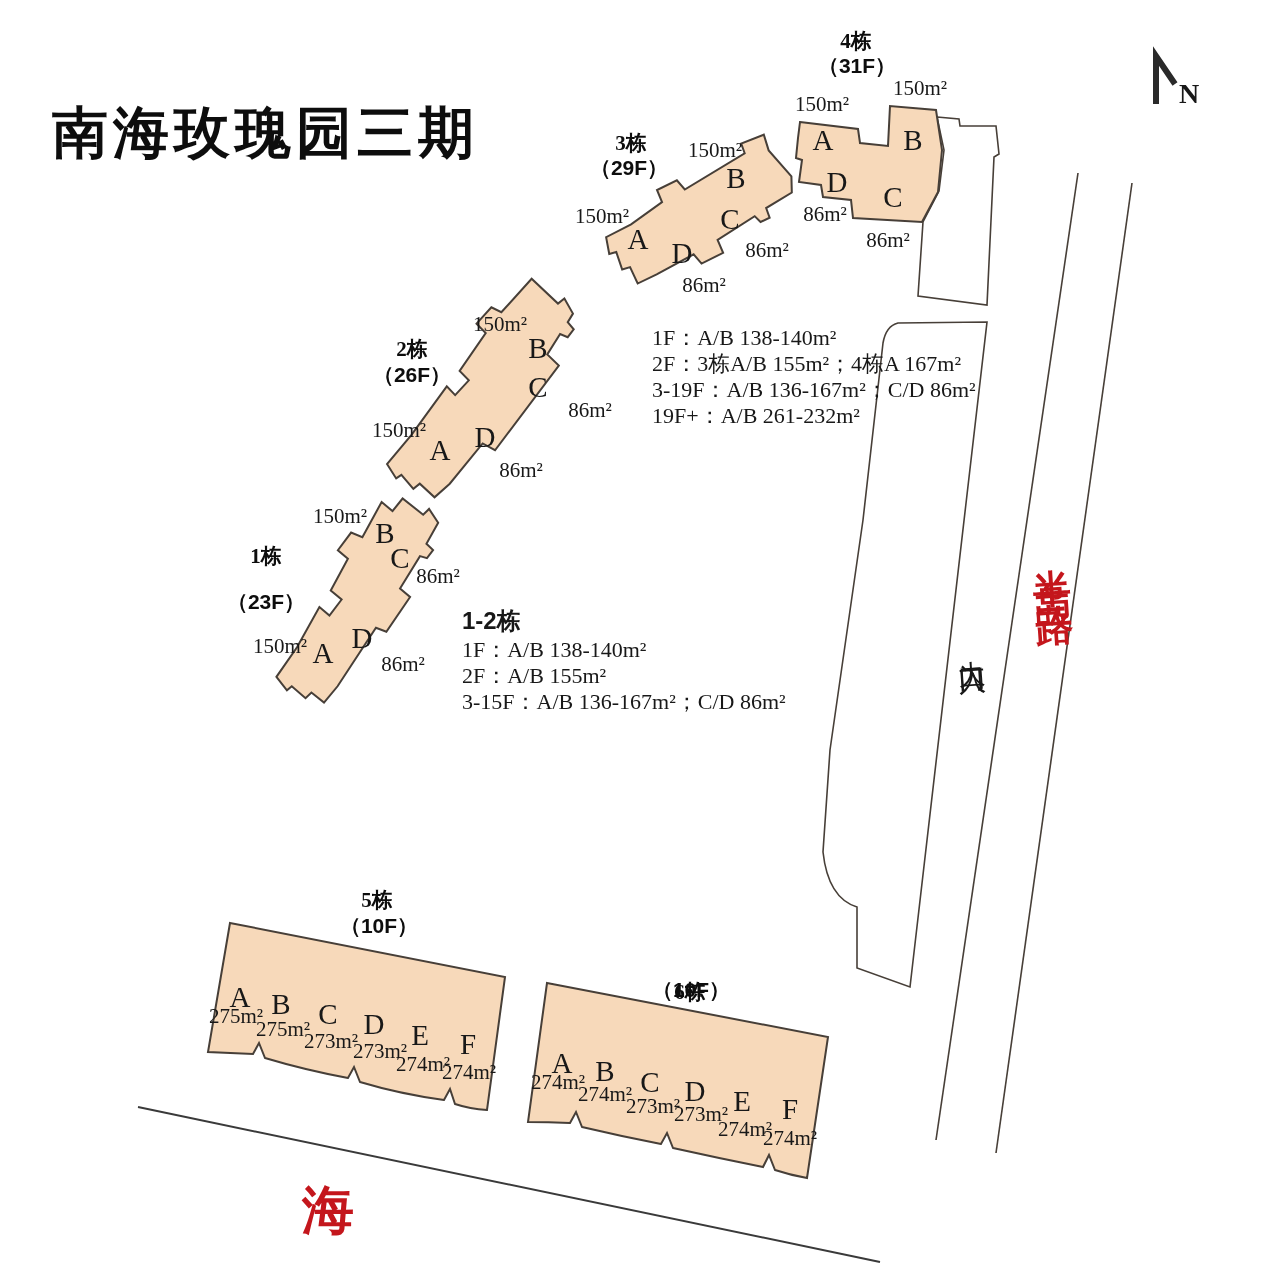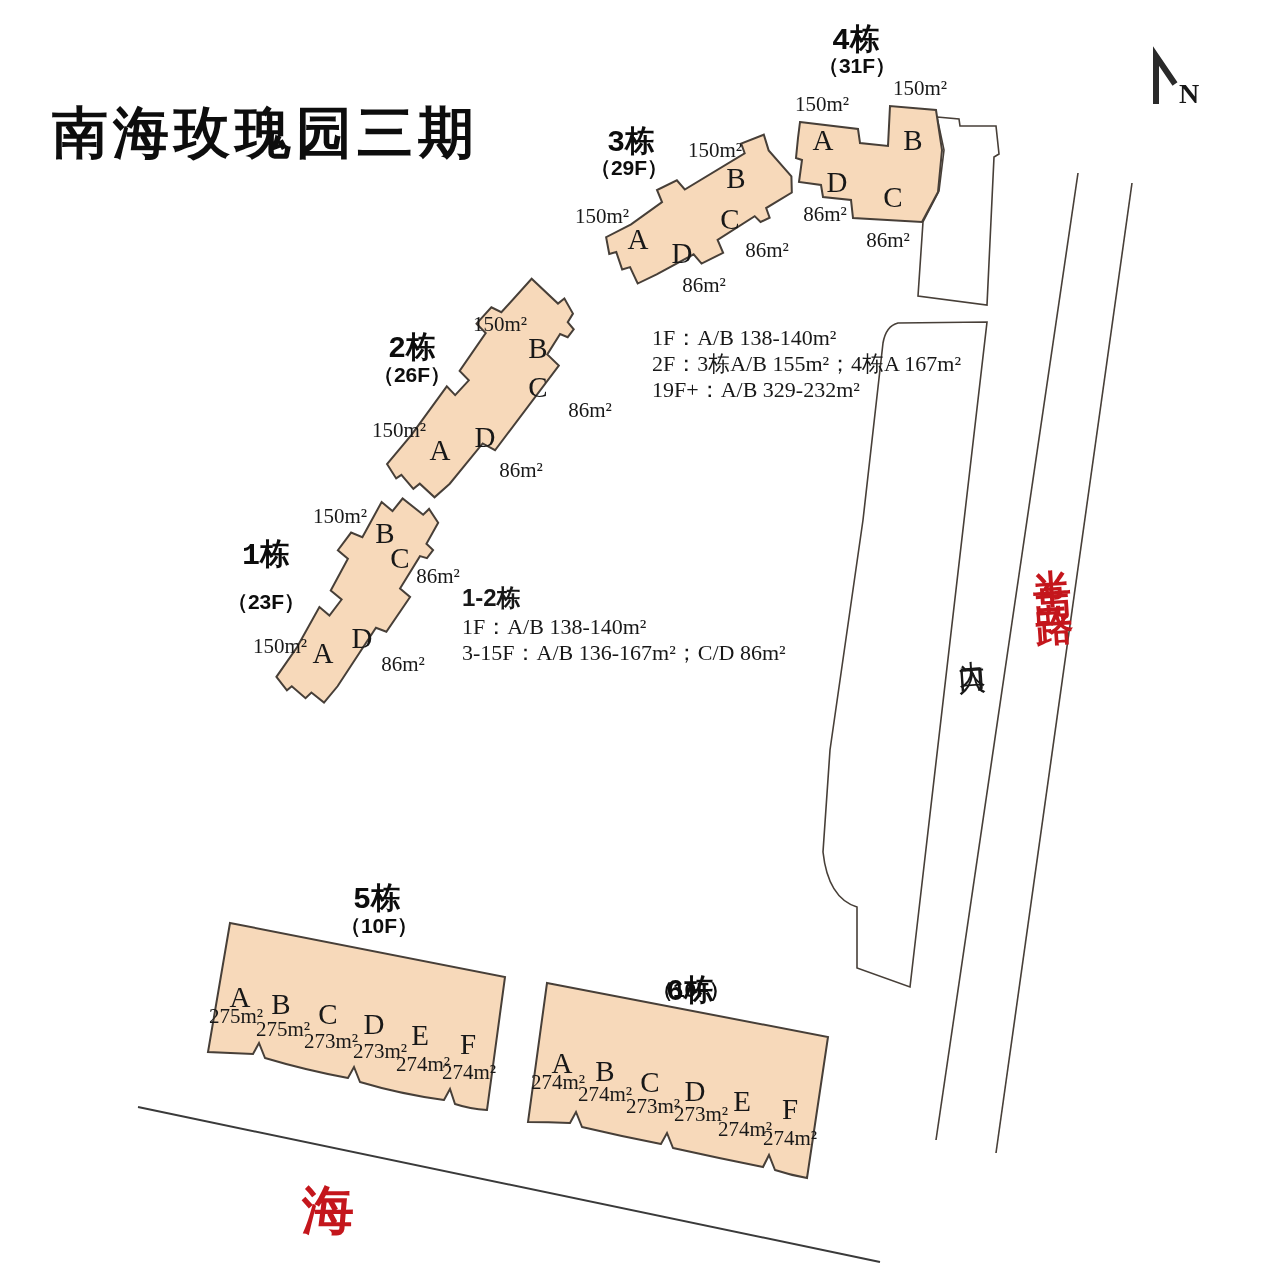--- a/index.html
+++ b/index.html
@@ -9,21 +9,21 @@
     overflow:hidden;
   }
   .stage{position:absolute;left:0;top:0;width:1280px;height:1267px;}
   svg.plan{position:absolute;left:0;top:0;}
   .lbl{position:absolute;transform:translate(-50%,-50%);white-space:nowrap;line-height:1;}
   .page-title{
     position:absolute;left:52px;top:96px;transform:none;
     font-family:"Liberation Sans","DejaVu Sans",sans-serif;
     font-weight:900;font-size:56px;letter-spacing:5px;color:#0d0d0d;
   }
-  .bname{font-family:Liberation Mono, monospace;font-weight:700;font-size:30px;color:#0d0d0d;}
+  .bname{font-family:Liberation Serif, serif;font-weight:700;font-size:21px;color:#0d0d0d;}
   .bfloor{font-family:"Liberation Sans","DejaVu Sans",sans-serif;font-weight:700;font-size:21px;color:#0d0d0d;text-align:center;}
   .ul{font-size:29px;}
   .ua{font-size:21px;}
   .info{position:absolute;font-size:22px;line-height:26px;white-space:nowrap;}
   .info .t{font-family:"Liberation Sans","DejaVu Sans",sans-serif;font-weight:700;font-size:24px;margin-bottom:3px;}
   .vtext{
     position:absolute;writing-mode:vertical-rl;text-orientation:upright;
     white-space:nowrap;line-height:1;
   }
   .road-name{
@@ -141,29 +141,31 @@
   <div class="lbl ua" style="left:605px;top:1094px">274m²</div>
   <div class="lbl ul" style="left:650px;top:1082px">C</div>
   <div class="lbl ua" style="left:653px;top:1106px">273m²</div>
   <div class="lbl ul" style="left:695px;top:1091px">D</div>
   <div class="lbl ua" style="left:701px;top:1114px">273m²</div>
   <div class="lbl ul" style="left:742px;top:1101px">E</div>
   <div class="lbl ua" style="left:745px;top:1129px">274m²</div>
   <div class="lbl ul" style="left:790px;top:1109px">F</div>
   <div class="lbl ua" style="left:790px;top:1138px">274m²</div>
 
-  <div class="info" style="left:462px;top:585px">
+  <div class="info" style="left:462px;top:608px">
     <div class="t">1-2栋</div>
     <div>1F：A/B 138-140m²</div>
+    <div>2F：A/B 155m²</div>
     <div>3-15F：A/B 136-167m²；C/D 86m²</div>
   </div>
 
   <div class="info" style="left:652px;top:325px">
     <div>1F：A/B 138-140m²</div>
     <div>2F：3栋A/B 155m²；4栋A 167m²</div>
-    <div>19F+：A/B 329-232m²</div>
+    <div>3-19F：A/B 136-167m²；C/D 86m²</div>
+    <div>19F+：A/B 261-232m²</div>
   </div>
 
   <div class="vtext road-name">半岛三路</div>
   <div class="vtext gate-name">大门入口</div>
   <div class="sea-name">海</div>
 
 </div>
 
 </body></html>

